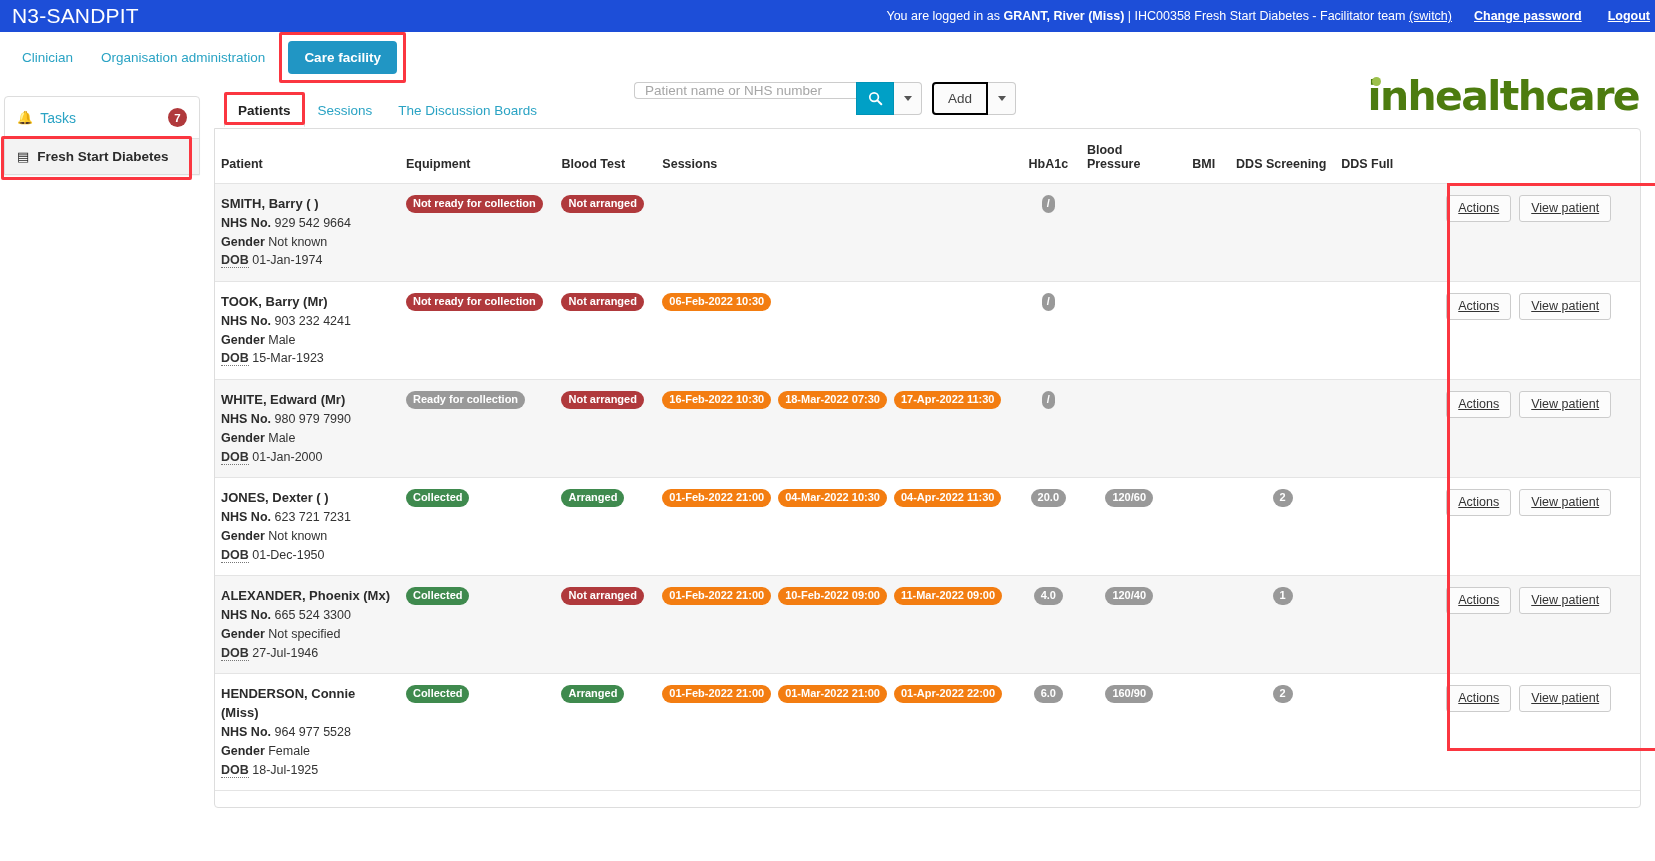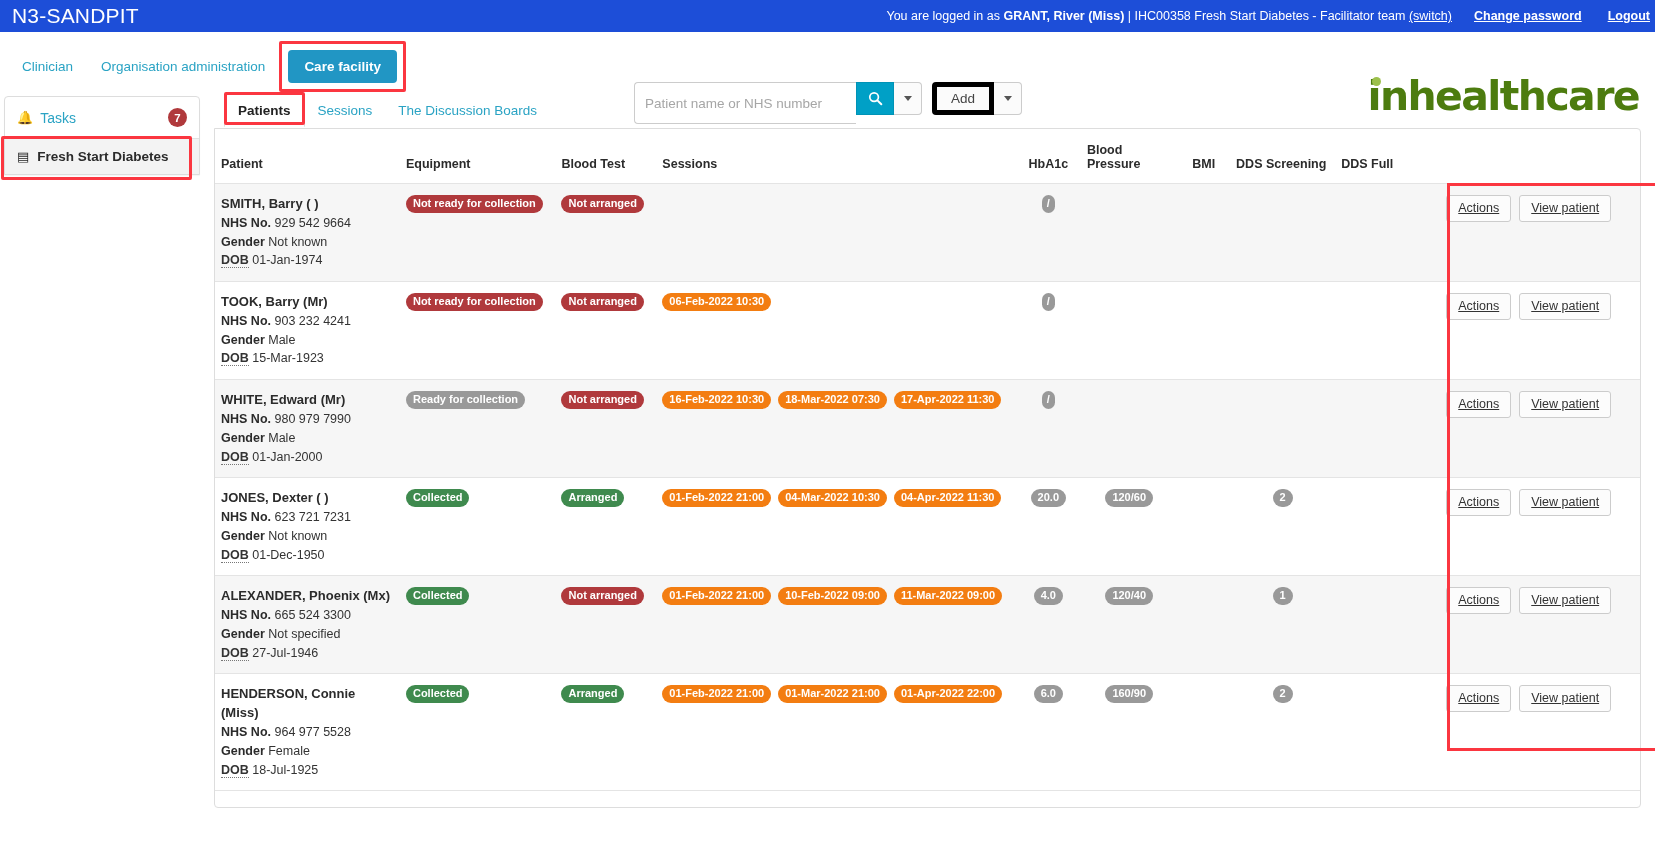--- a/index.html
+++ b/index.html
@@ -42,21 +42,21 @@
   .topbar-right a { color: #ffffff; text-decoration: underline; }
   .topbar-right .switch-link { text-decoration: underline; }
   .topbar-right .chg { margin-right: 26px; font-weight: bold; }
   .topbar-right .logout { font-weight: bold; }
 
   
   .navrow {
     height: 60px;
     background: #ffffff;
     display: flex;
-    align-items: flex-end;
+    align-items: flex-start;
     padding: 0 18px 0 0;
     position: relative;
   }
   .navtabs { display: flex; align-items: center; margin-left: 8px; }
   .navtab {
     padding: 9px 14px;
     font-size: 13.5px;
     color: #2aa3c4;
     background: transparent;
     border-radius: 4px 4px 0 0;
@@ -81,21 +81,21 @@
   
   .searchwrap {
     position: absolute;
     left: 634px; top: 50px;
     display: flex;
     align-items: stretch;
   }
   .search-group { display: flex; align-items: stretch; }
   .search-input {
     width: 222px;
-    height: 42px;
+    height: 17px;
     border: 1px solid #cccccc;
     border-right: none;
     border-radius: 4px 0 0 4px;
     padding: 0 10px;
     font-size: 13.5px;
     color: #555;
     outline: none;
     background: #fff;
     font-family: "Liberation Sans", sans-serif;
   }
@@ -115,21 +115,21 @@
     border-left: none;
     border-radius: 0 4px 4px 0;
     display: flex; align-items: center; justify-content: center;
     cursor: pointer;
   }
   .add-group { display: flex; align-items: stretch; margin-left: 10px; }
   .add-btn {
     height: 33px;
     padding: 0 14px;
     background: #fbfbfb;
-    border: 5px solid #000000;
+    border: 2px solid #000000;
     border-radius: 4px 0 0 4px;
     font-size: 13.5px;
     color: #444;
     display: flex; align-items: center;
     cursor: pointer;
     font-family: "Liberation Sans", sans-serif;
   }
   .add-caret {
     width: 28px; height: 33px;
     background: #fbfbfb;

